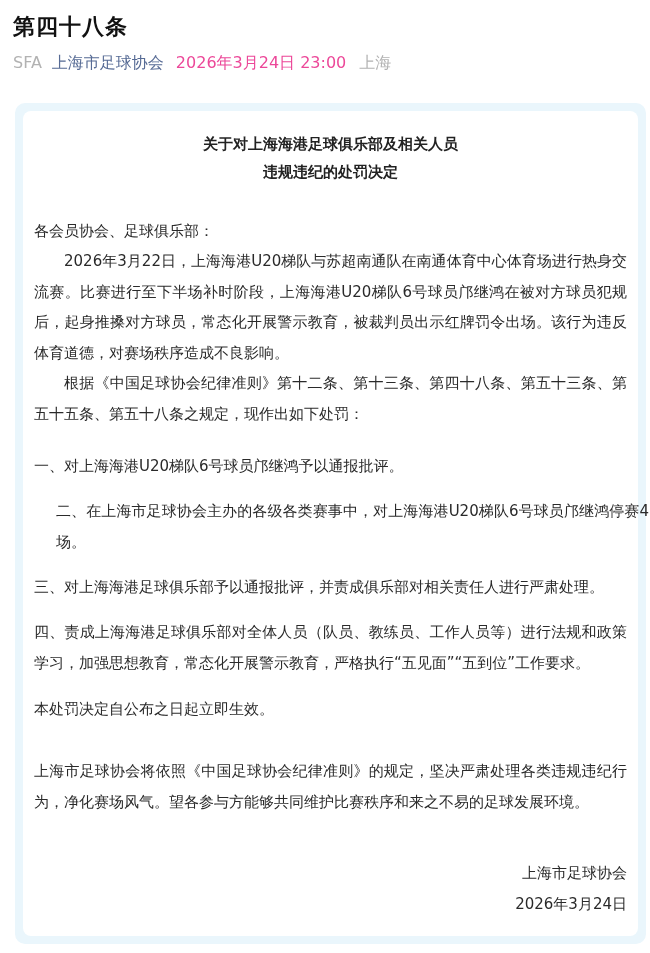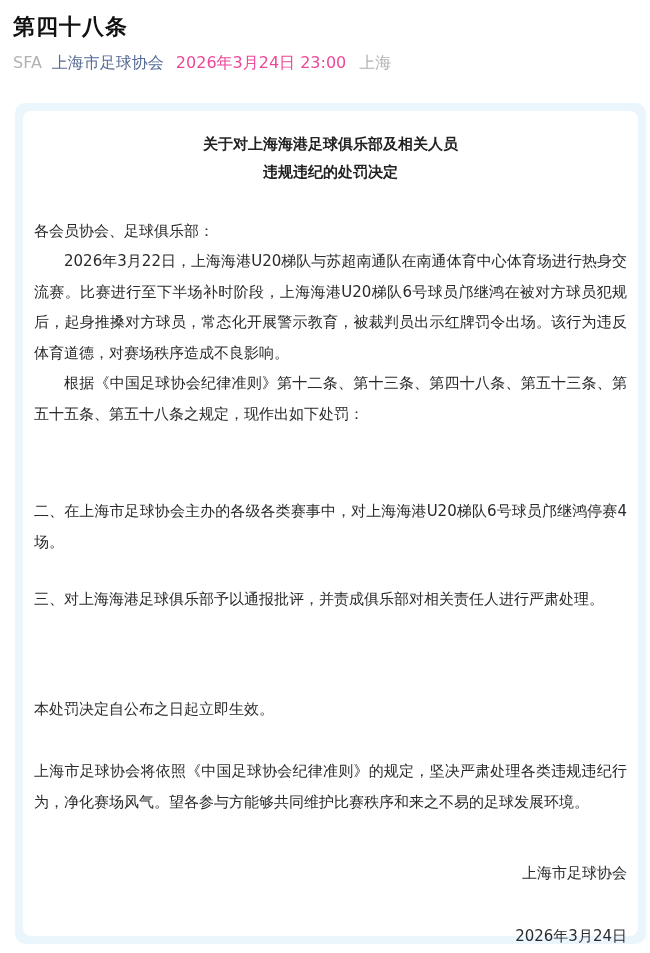--- a/index.html
+++ b/index.html
@@ -80,36 +80,36 @@
       line-height: 30.5px;
       color: #2a2a2a;
       text-align: justify;
     }
     .indent { text-indent: 30px; }
 
     .p-salutation { top: 105px; }
     .p-facts { top: 135px; }
     .p-basis { top: 257px; }
     .p-item1 { top: 340px; }
-    .p-item2 { top: 385px; }
-    .p-item3 { top: 461px; margin-top: 12px; }
+    .p-item2 { top: 385px; margin-left: 22px; }
+    .p-item3 { top: 461px; }
     .p-item4 { top: 506px; }
     .p-effect { top: 583px; }
     .p-closing { top: 645px; }
 
     .signature {
       position: absolute;
       right: 11px;
       text-align: right;
       font-size: 15px;
       line-height: 22px;
       color: #2a2a2a;
     }
     .sig-org { top: 751px; }
-    .sig-date { top: 814px; }
+    .sig-date { top: 782px; }
   </style>
 </head>
 <body>
 
 <div class="page">
   <h1 class="article-title">第四十八条</h1>
 
   <div class="meta">
     <span class="src">SFA</span>
     <span class="account">上海市足球协会</span>
@@ -119,22 +119,24 @@
 
   <div class="card-frame">
     <div class="card">
       <div class="doc-heading l1">关于对上海海港足球俱乐部及相关人员</div>
       <div class="doc-heading l2">违规违纪的处罚决定</div>
 
       <p class="body-text p-salutation">各会员协会、足球俱乐部：</p>
       <p class="body-text indent p-facts">2026年3月22日，上海海港U20梯队与苏超南通队在南通体育中心体育场进行热身交流赛。比赛进行至下半场补时阶段，上海海港U20梯队6号球员邝继鸿在被对方球员犯规后，起身推搡对方球员，常态化开展警示教育，被裁判员出示红牌罚令出场。该行为违反体育道德，对赛场秩序造成不良影响。</p>
       <p class="body-text indent p-basis">根据《中国足球协会纪律准则》第十二条、第十三条、第四十八条、第五十三条、第五十五条、第五十八条之规定，现作出如下处罚：</p>
 
+      <p class="body-text p-item1">一、对上海海港U20梯队6号球员邝继鸿予以通报批评。</p>
       <p class="body-text p-item2">二、在上海市足球协会主办的各级各类赛事中，对上海海港U20梯队6号球员邝继鸿停赛4场。</p>
       <p class="body-text p-item3">三、对上海海港足球俱乐部予以通报批评，并责成俱乐部对相关责任人进行严肃处理。</p>
+      <p class="body-text p-item4">四、责成上海海港足球俱乐部对全体人员（队员、教练员、工作人员等）进行法规和政策学习，加强思想教育，常态化开展警示教育，严格执行“五见面”“五到位”工作要求。</p>
 
       <p class="body-text p-closing">上海市足球协会将依照《中国足球协会纪律准则》的规定，坚决严肃处理各类违规违纪行为，净化赛场风气。望各参与方能够共同维护比赛秩序和来之不易的足球发展环境。</p>
       <p class="body-text p-effect">本处罚决定自公布之日起立即生效。</p>
 
       <div class="signature sig-org">上海市足球协会</div>
       <div class="signature sig-date">2026年3月24日</div>
     </div>
   </div>
 </div>
 

